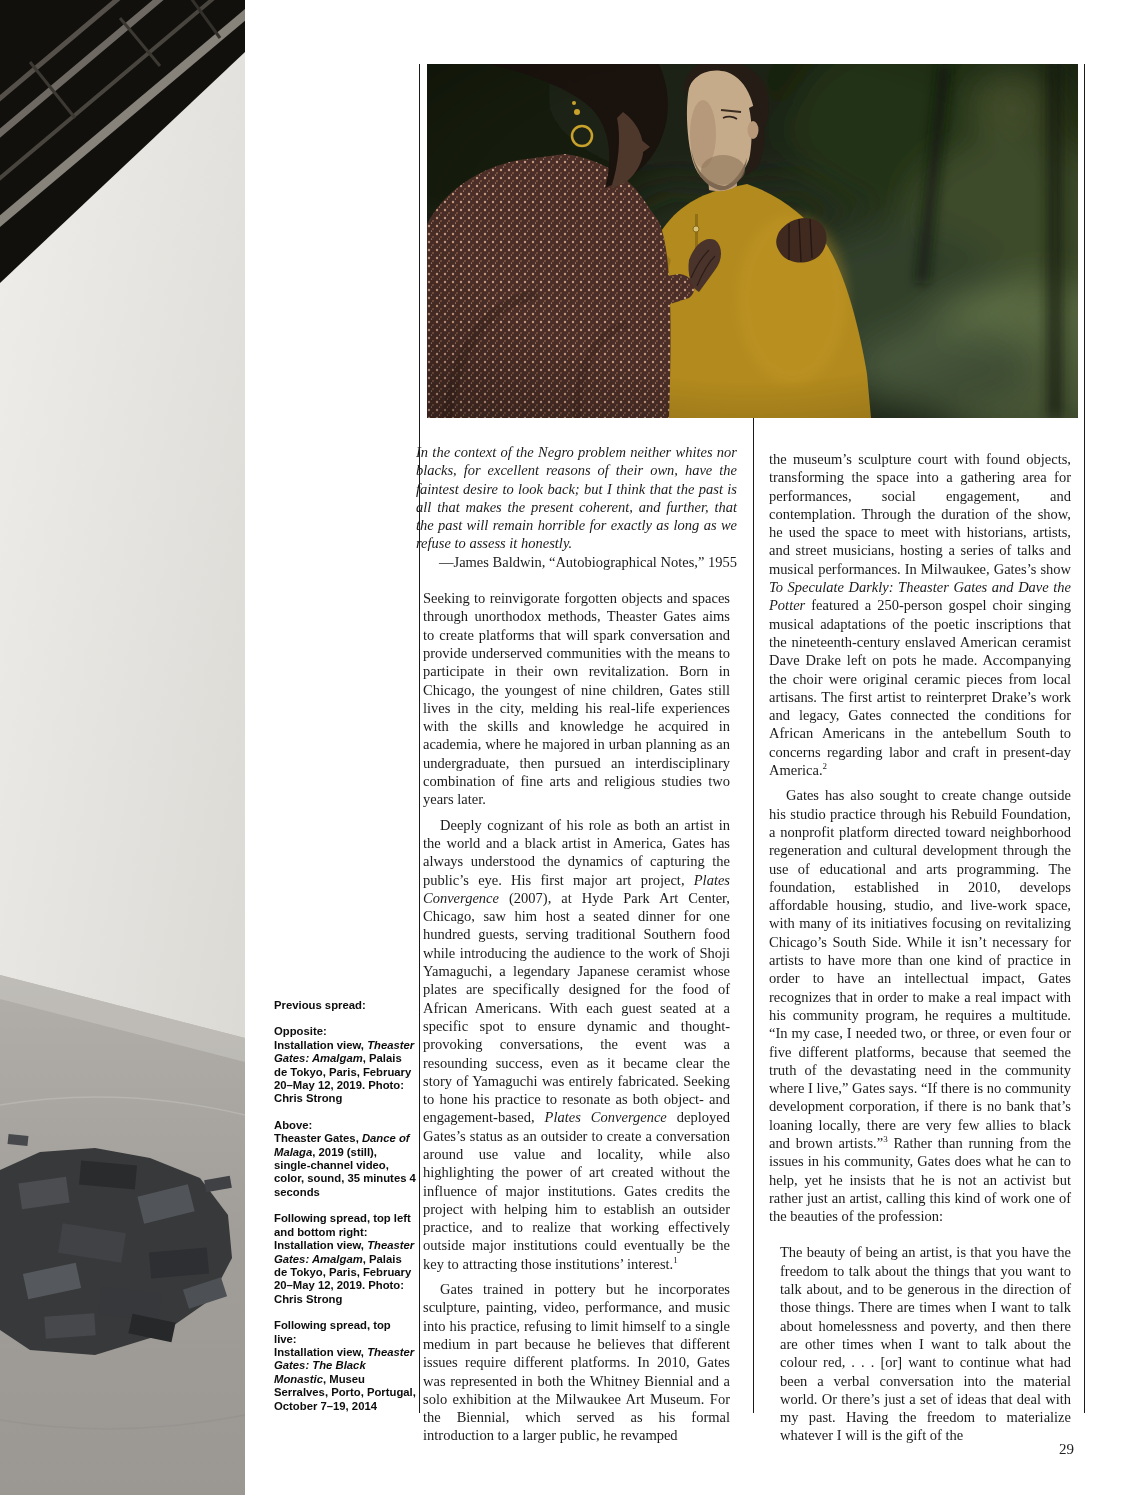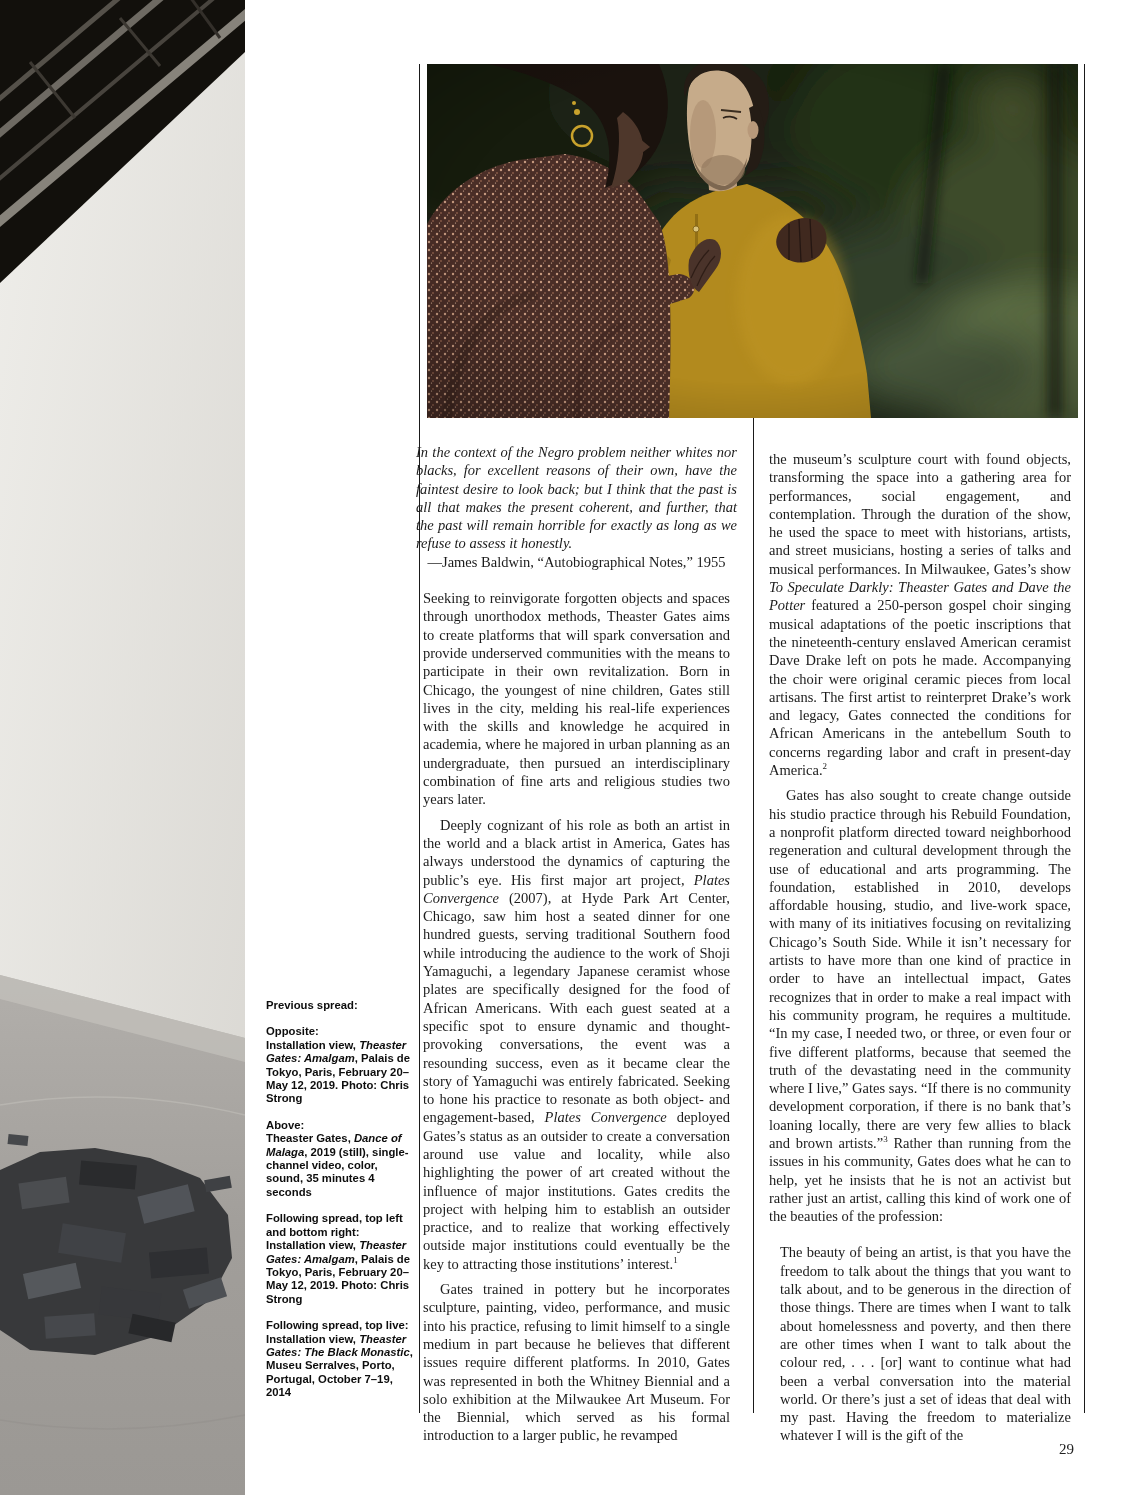--- a/index.html
+++ b/index.html
@@ -15,33 +15,33 @@
   .vrule.mid { left:753px; }
   .vrule.right { left:1084px; }
   .col {
     position:absolute; top:443px; height:970px; overflow:visible;
     font-size:14.5px; line-height:18.3px; text-align:justify;
     hyphens:auto; -webkit-hyphens:auto; z-index:2;
   }
   .col-left { left:416px; width:321px; }
   .col-right { left:762px; width:316px; }
   .epigraph { font-style:italic; }
-  .ep-attr { font-style:normal; display:block; text-align:center; }
+  .ep-attr { font-style:normal; display:block; text-align:right; }
   .para { margin:7px; text-align:justify; }
   .para.opening { margin-top:18px; }
   .para.indent { text-indent:17px; }
   .para.blockquote { margin-top:18px; margin-left:18px; }
   .para em, .epigraph em { font-style:italic; }
   sup { font-size:0.62em; vertical-align:super; line-height:0; }
   .captions {
     position:absolute; left:262px; top:999px; width:154px;
     font-family:"Liberation Sans", sans-serif; font-weight:bold;
     font-size:11.3px; line-height:13.4px; color:#0d0d0d; z-index:2;
   }
-  .cap-block { margin:0 0 13px 4px; }
+  .cap-block { margin:0 0 13px 12px; }
   .cap-block em { font-style:italic; }
   .page-number {
     position:absolute; left:1030px; top:1441px; width:44px; text-align:right;
     font-family:"Liberation Serif", serif; font-size:15px; color:#222; z-index:2;
   }
 </style>
 </head>
 <body>
 
 <div class="page">

